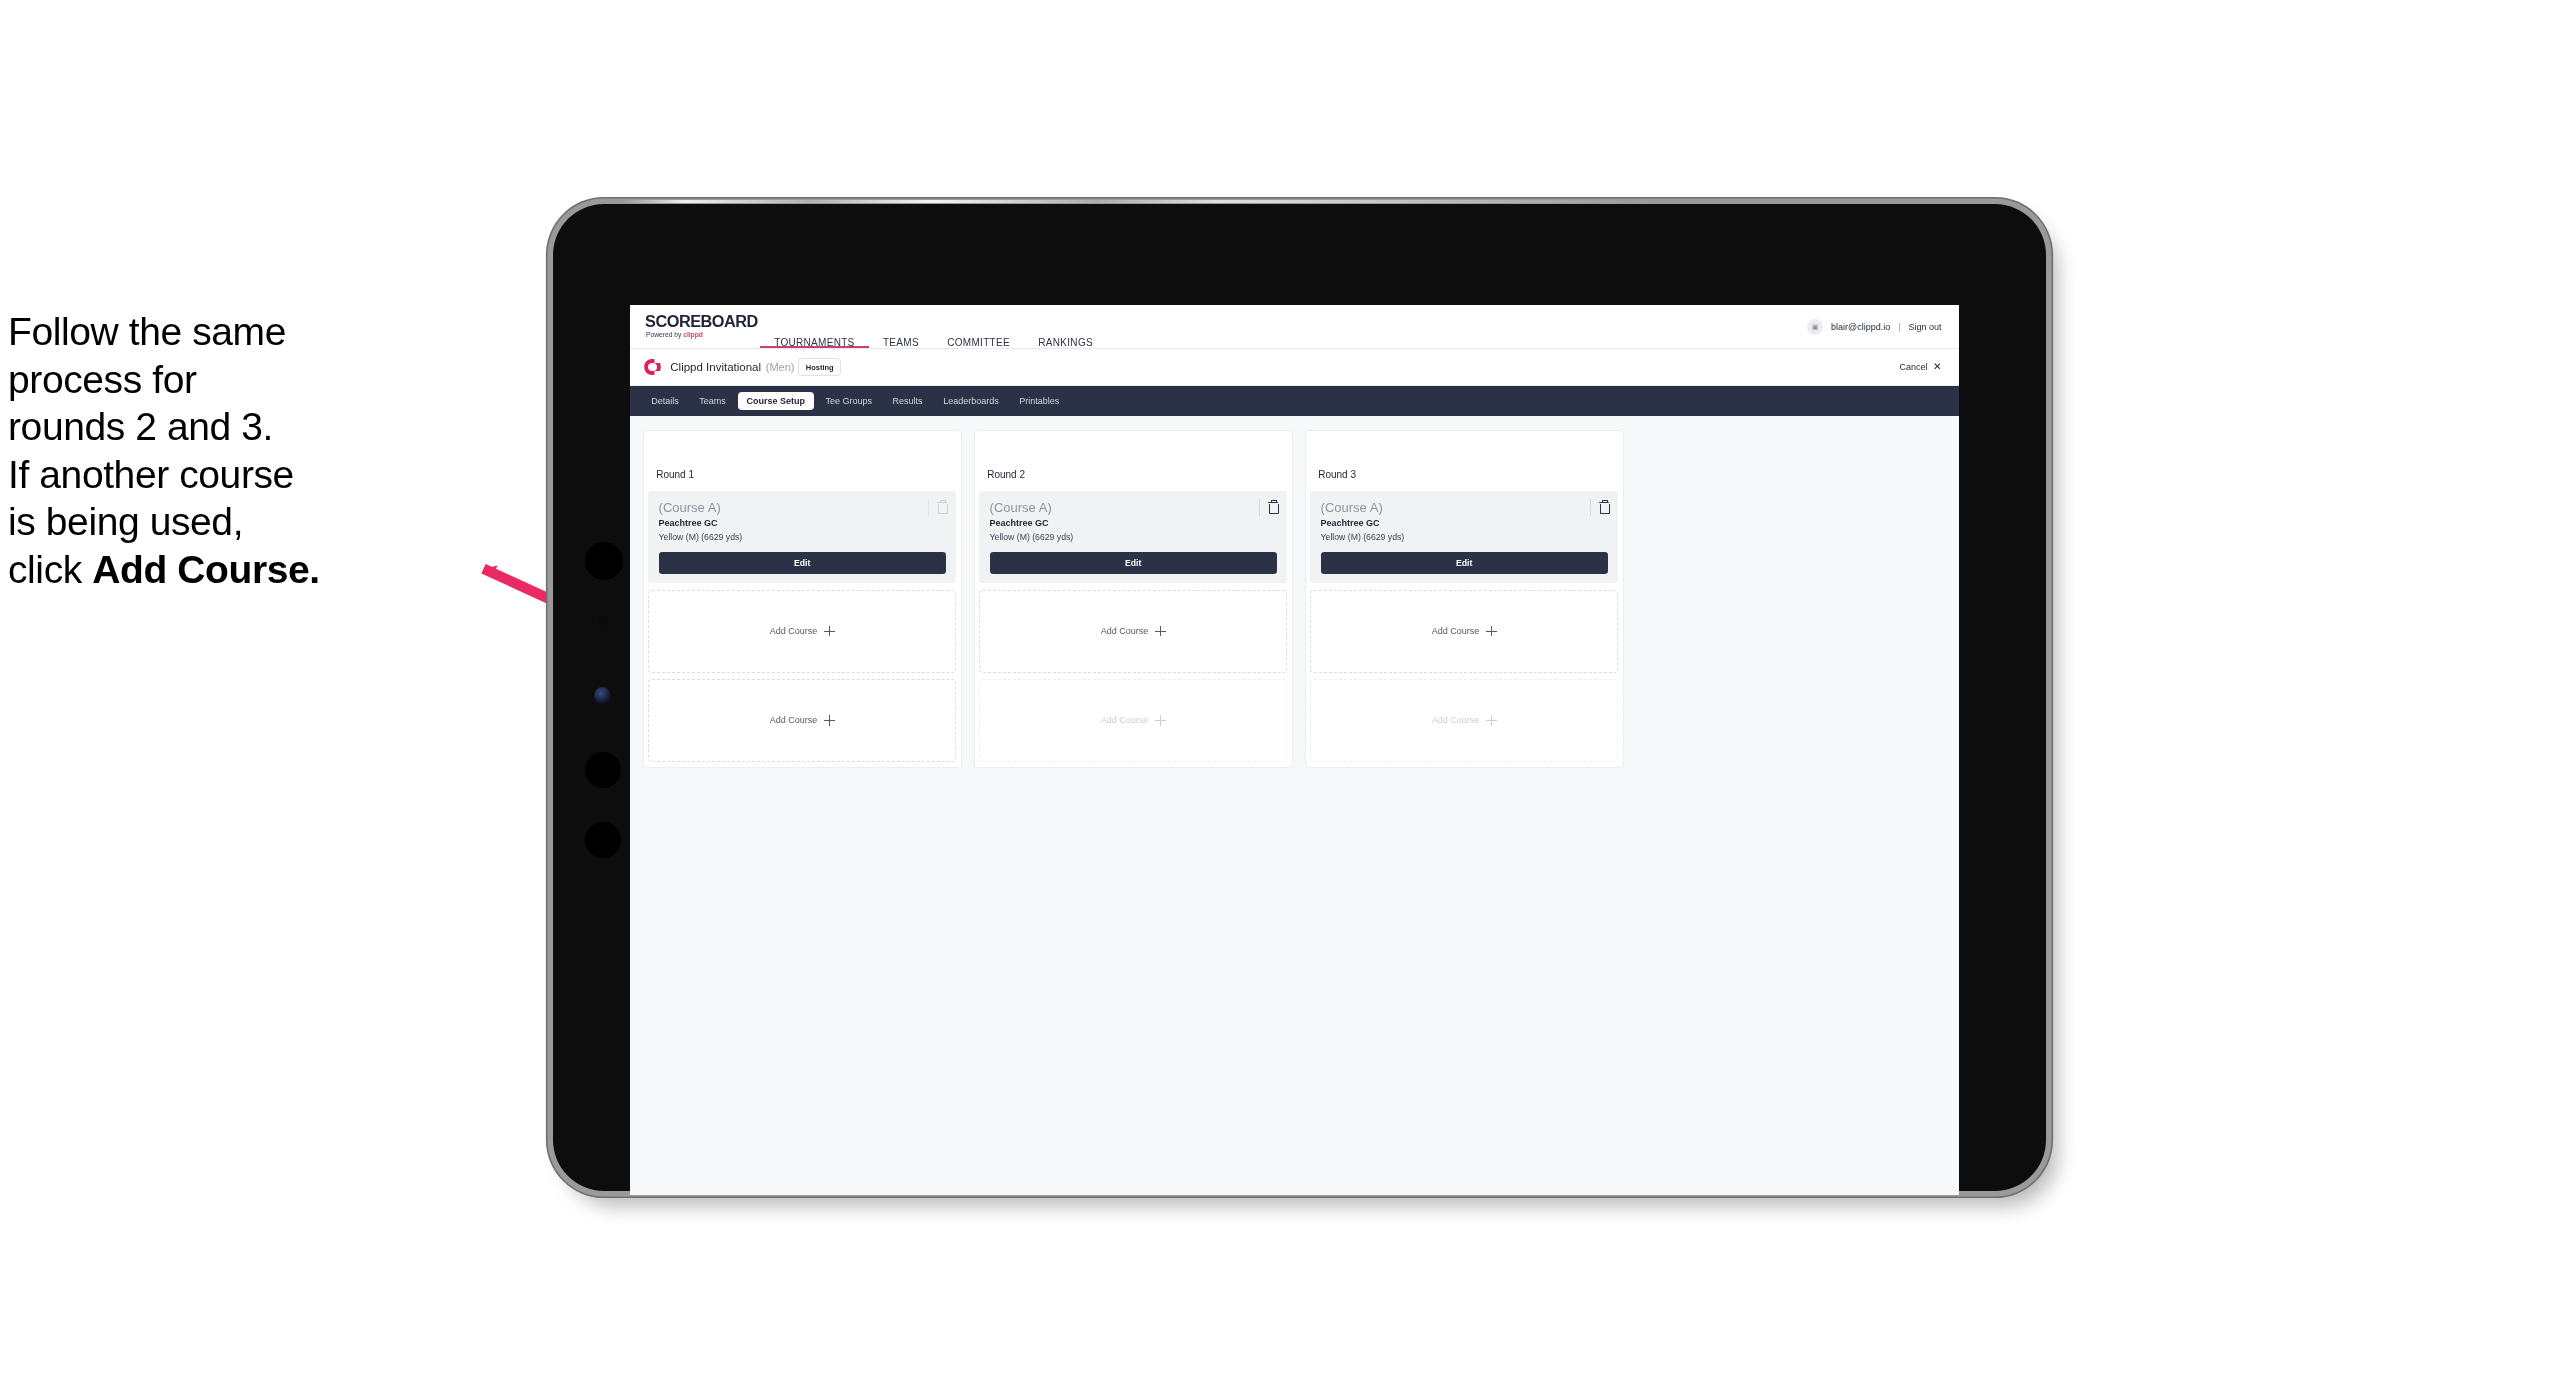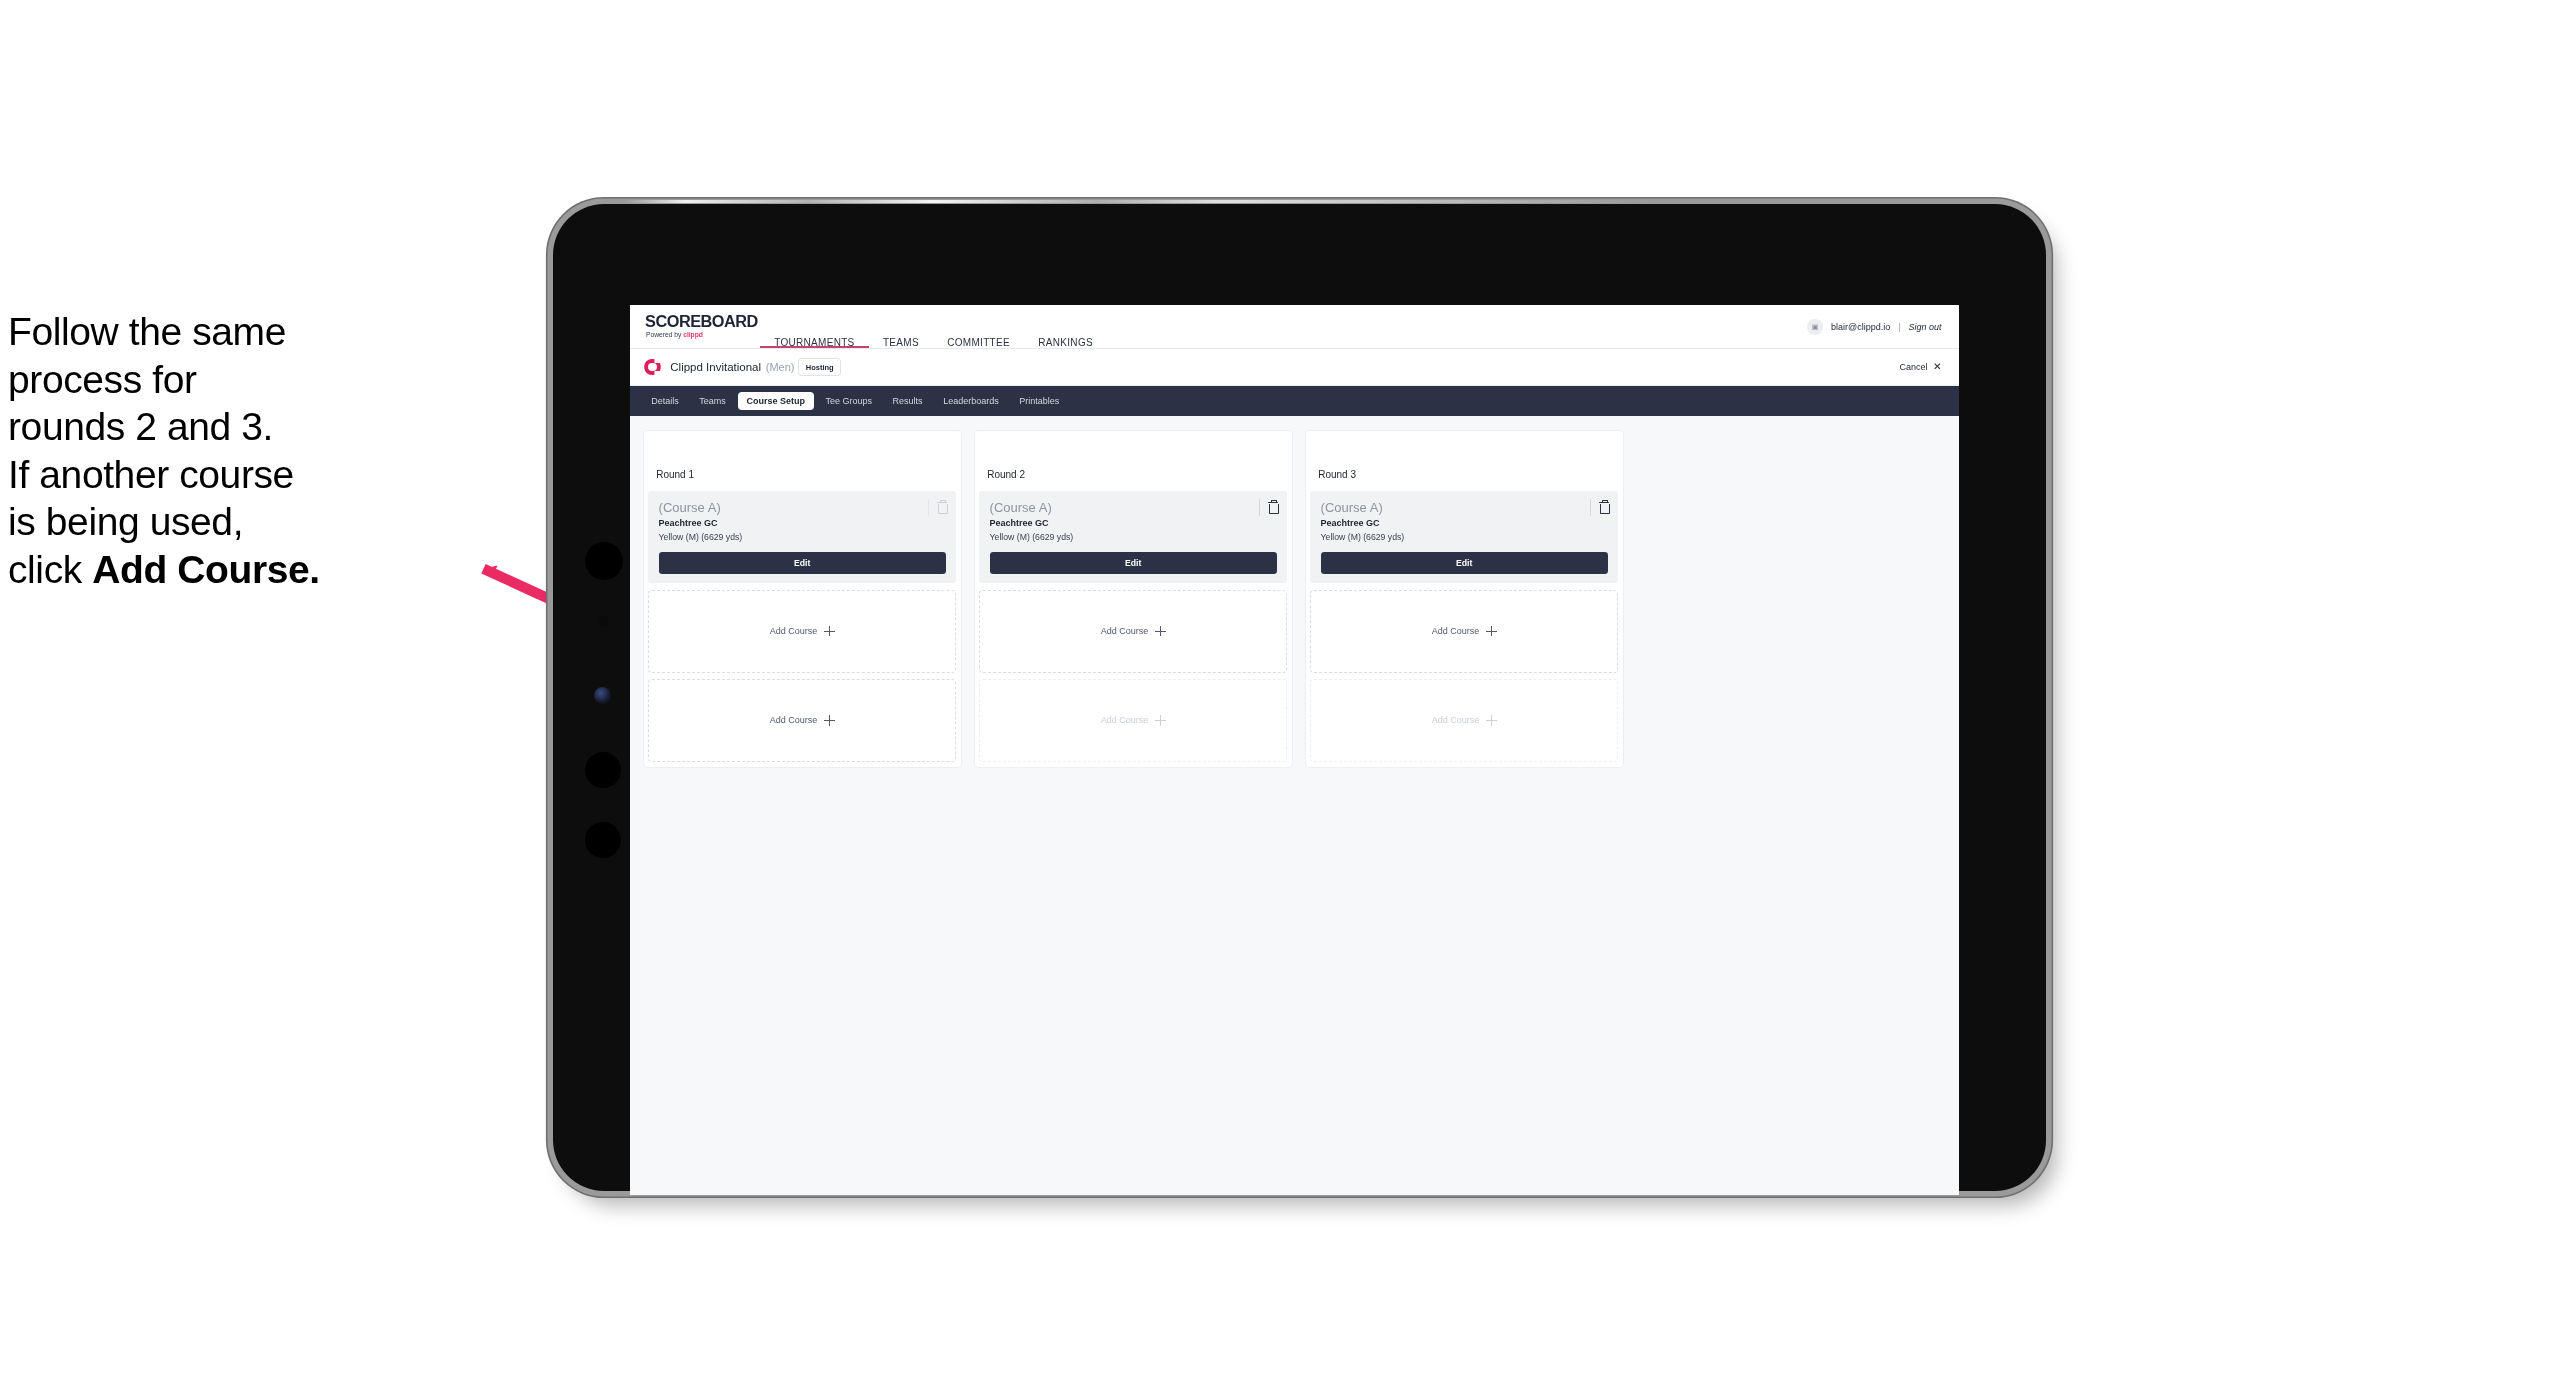--- a/index.html
+++ b/index.html
@@ -51,21 +51,21 @@
   .navtabs{display:flex;align-items:flex-end;height:100%;margin-left:19px;}
   .navtab{display:flex;align-items:center;padding:0 14.2px;font-size:10px;
           color:#2c3245;letter-spacing:0.3px;position:relative;cursor:pointer;}
   .navtab.active::after{content:"";position:absolute;left:0;right:0;bottom:0;
           height:2.4px;background:#c3456d;}
   .topbar-right{margin-left:auto;display:flex;align-items:center;padding-right:17.4px;gap:8px;}
   .avatar{width:16px;height:16px;border-radius:50%;background:#ebedf0;
           display:flex;align-items:center;justify-content:center;font-size:7.1px;color:#8a8f9b;}
   .topbar-right .email{font-size:9px;color:#262c3c;}
   .topbar-right .sep{font-size:9px;color:#9aa0ad;}
-  .topbar-right .signout{font-size:9px;color:#262c3c;cursor:pointer;font-style:italic;}
+  .topbar-right .signout{font-size:9px;color:#262c3c;cursor:pointer;}
 
   
   .titlebar{height:36px;background:#ffffff;display:flex;align-items:center;
             padding-left:14.2px;border-bottom:0.8px solid #eceef1;position:relative;}
   .c-logo{width:16.6px;height:16.6px;position:relative;margin-right:9.5px;}
   .c-logo::before{content:"";position:absolute;inset:0;border-radius:50%;
        border:4.3px solid #e01c5a;clip-path:polygon(0 0,62% 0,62% 26%,100% 26%,100% 74%,62% 74%,62% 100%,0 100%);}
   .tourney-name{font-size:11.5px;color:#1d2331;font-weight:400;}
   .tourney-gender{font-size:11px;color:#9aa1ae;margin-left:4.7px;}
   .hosting-badge{margin-left:4px;border:0.8px solid #dfe2e7;border-radius:3.2px;

